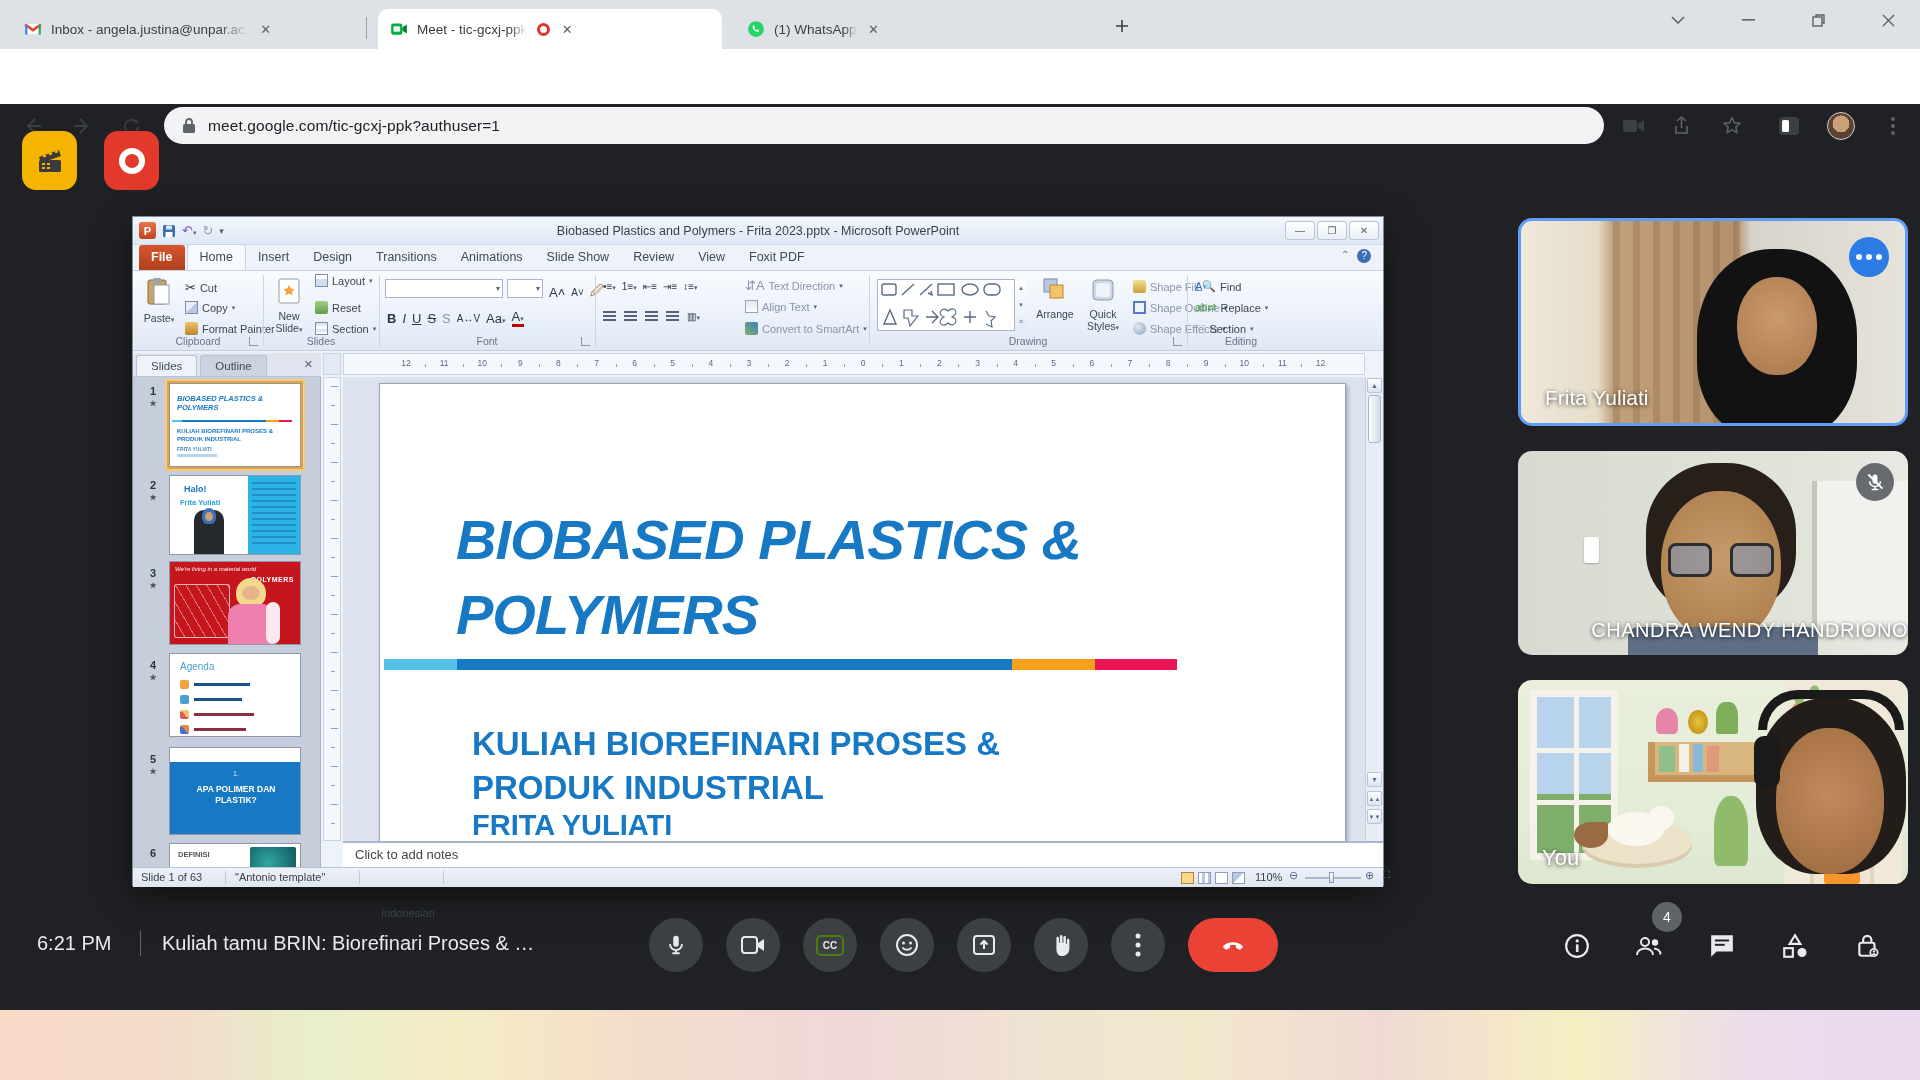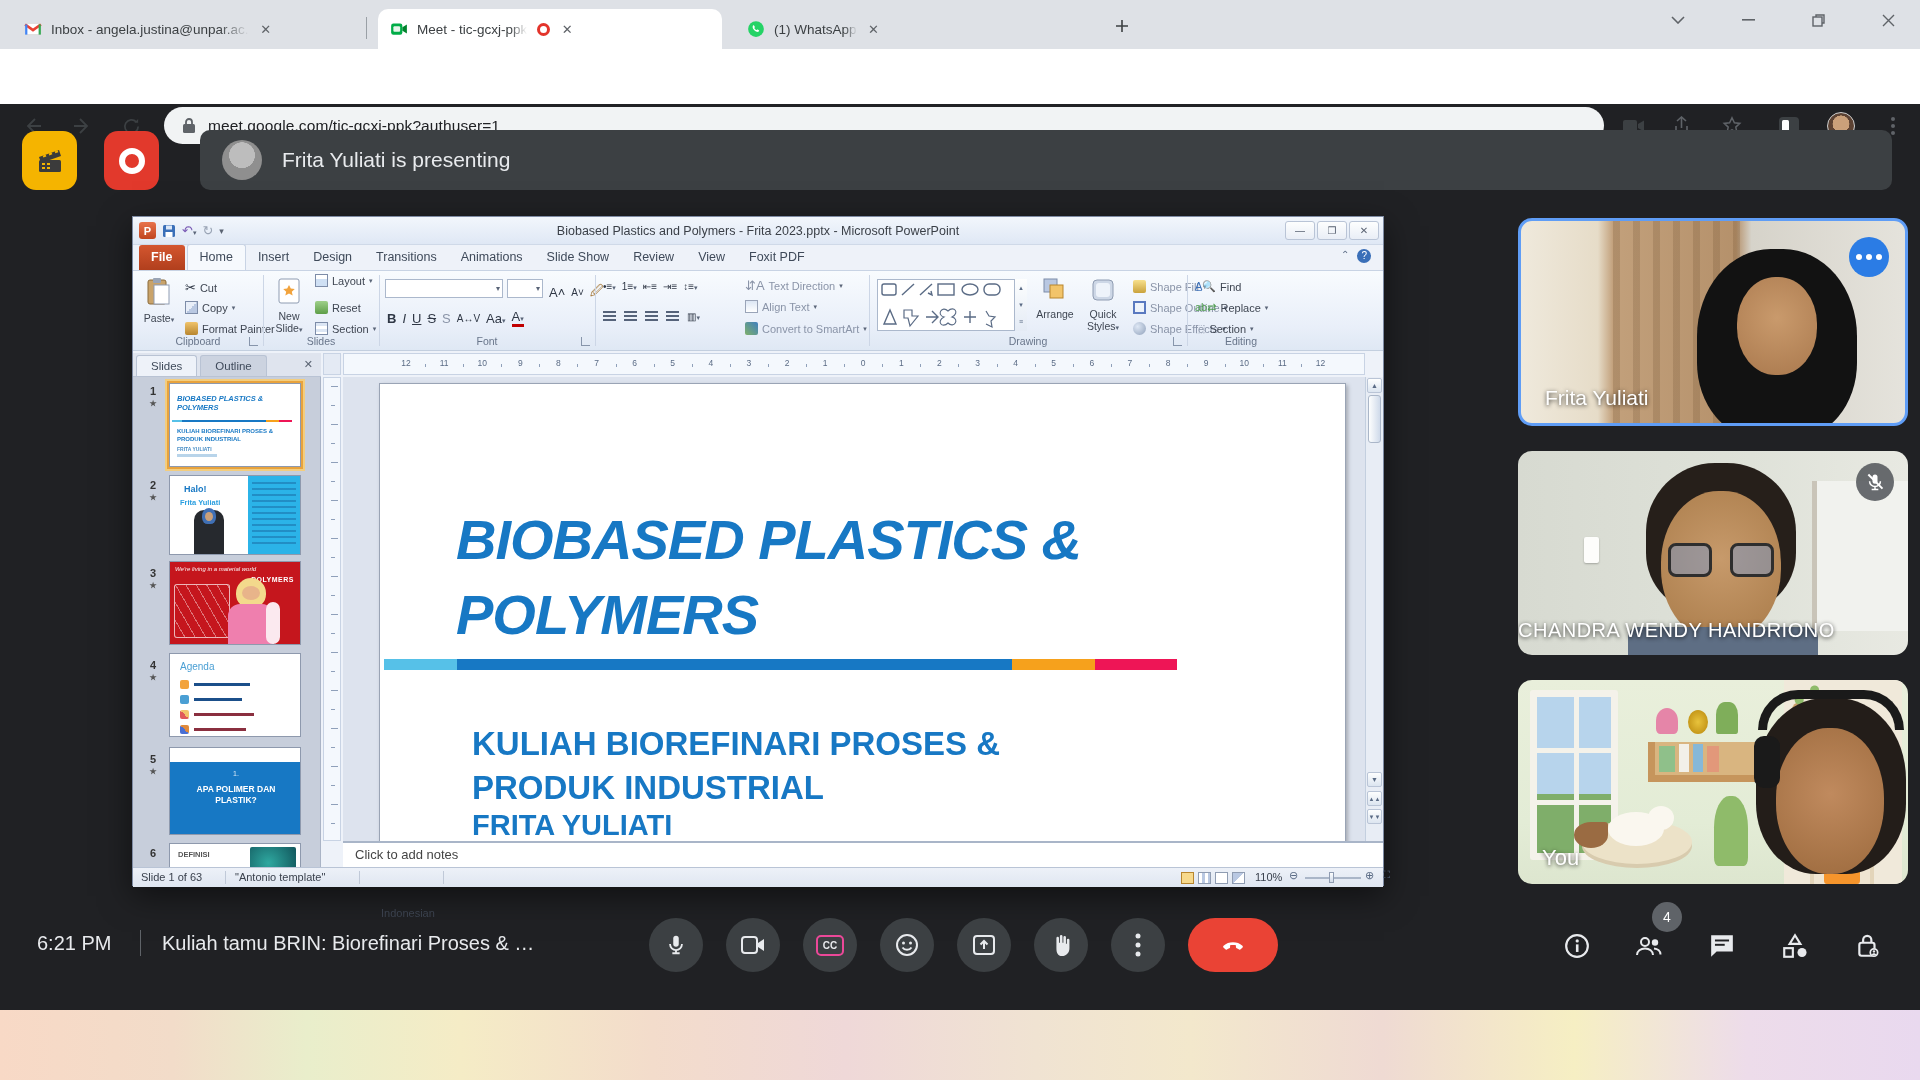--- a/index.html
+++ b/index.html
@@ -237,24 +237,20 @@
         <rect x="4" y="13" width="22" height="12" rx="1.5" fill="#3b3b3b"></rect>
       <path d="M8 9.6l3-1.1M14 7.5l3-1.1M20 5.4l3-1.1" stroke="#f5b400" stroke-width="2"></path>
       <rect x="7" y="16" width="3" height="2" fill="#f5b400"></rect>
         <rect x="12" y="16" width="3" height="2" fill="#f5b400"></rect>
         <rect x="7" y="20" width="3" height="2" fill="#f5b400"></rect>
         <rect x="12" y="20" width="3" height="2" fill="#f5b400"></rect>
     </svg>
   </div>
   <div class="sqbtn" style="left:104px;background:#e2392c;">
     <div style="width:26px;height:26px;border:6px solid #fff;border-radius:50%;"></div>
-  </div>
-  <div id="presentpill">
-    <div class="pav"></div>
-    <span id="presenttext">Frita Yuliati is presenting</span>
   </div>
 
   <div id="ppt">
 
     <div id="ppt-titlebar">
       <div class="qat">
         <div style="width:17px;height:17px;background:linear-gradient(#e8734d,#c0451f);border-radius:3px;color:#fff;font-size:11px;font-weight:bold;display:flex;align-items:center;justify-content:center;">P</div>
         <svg width="14" height="14" viewBox="0 0 14 14">
             <rect x="1" y="1" width="12" height="12" rx="1.5" fill="#3a6fb8"></rect>
             <rect x="4" y="1.5" width="6" height="4" fill="#dce8f8"></rect>
@@ -682,21 +678,21 @@
     <div class="abs" style="left:212px;top:92px;width:44px;height:34px;border:3px solid #2e2e2e;border-radius:8px;background:rgba(110,150,210,.45);"></div>
     <div class="abs" style="left:110px;top:176px;width:190px;height:28px;background:#5e6e84;border-radius:10px 10px 0 0;"></div>
     <div class="mutebtn">
       <svg width="20" height="20" viewBox="0 0 24 24">
           <rect x="9" y="3" width="6" height="11" rx="3" fill="#fff"></rect>
           <path d="M5.5 11a6.5 6.5 0 0 0 13 0M12 17.5V21M8 21h8" stroke="#fff" stroke-width="1.8" fill="none"></path>
           <path d="M4 3l17 17" stroke="#fff" stroke-width="2.4"></path>
           <path d="M5 2l17 17" stroke="#50545" stroke-width="0"></path>
         </svg>
     </div>
-    <div class="pname" style="left:0;right:0;text-align:left;font-size:20px;letter-spacing:.5px;">CHANDRA WENDY HANDRIONO</div>
+    <div class="pname" style="left:0;right:0;text-align:right;font-size:20px;letter-spacing:.5px;">CHANDRA WENDY HANDRIONO</div>
   </div>
 
   <div class="tile" style="top:680px;height:204px;background:linear-gradient(180deg,#e9efdb 0%,#e3ecd6 70%,#ddE6cf 100%);">
     <div class="abs" style="left:12px;top:10px;width:88px;height:170px;background:linear-gradient(180deg,#b7d4ec 0 62%,#7fae6a 62% 100%);border:7px solid #f4f2ea;border-radius:3px;">
       <div class="abs" style="left:50%;top:0;width:5px;height:100%;background:#f4f2ea;"></div>
       <div class="abs" style="left:0;top:33%;width:100%;height:5px;background:#f4f2ea;"></div>
       <div class="abs" style="left:0;top:66%;width:100%;height:5px;background:#f4f2ea;"></div>
     </div>
     <div class="abs" style="left:130px;top:62px;width:118px;height:40px;border:7px solid #c6955c;border-top:none;background:#d9b580;">
       <div class="abs" style="left:4px;top:4px;width:16px;height:26px;background:#8fc08a;"></div>
@@ -739,21 +735,21 @@
           <path d="M12 17.5V21M8 21h8" stroke="#e8eaed" stroke-width="2"></path>
         </svg>
     </div>
     <div class="cbtn" style="left:726px;">
       <svg width="24" height="20" viewBox="0 0 24 20">
           <rect x="1" y="2" width="15" height="16" rx="3" fill="none" stroke="#e8eaed" stroke-width="2"></rect>
           <path d="M17 8l6-4v12l-6-4z" fill="#e8eaed"></path>
         </svg>
     </div>
     <div class="cbtn" style="left:803px;">
-      <div style="width:28px;height:21px;border:2px solid #ec4899;border-radius:5px;color:#e8eaed;font-size:10px;font-weight:bold;display:flex;align-items:center;justify-content:center;">CC</div>
+      <div style="width:28px;height:21px;border:2px solid #4d7c0f;border-radius:5px;color:#e8eaed;font-size:10px;font-weight:bold;display:flex;align-items:center;justify-content:center;">CC</div>
     </div>
     <div class="cbtn" style="left:880px;">
       <svg width="24" height="24" viewBox="0 0 24 24">
           <circle cx="12" cy="12" r="10" fill="none" stroke="#e8eaed" stroke-width="2"></circle>
           <circle cx="8.5" cy="10" r="1.5" fill="#e8eaed"></circle>
           <circle cx="15.5" cy="10" r="1.5" fill="#e8eaed"></circle>
           <path d="M7.5 14.5a5.5 5.5 0 0 0 9 0" stroke="#e8eaed" stroke-width="2" fill="none"></path>
         </svg>
     </div>
     <div class="cbtn" style="left:957px;">

